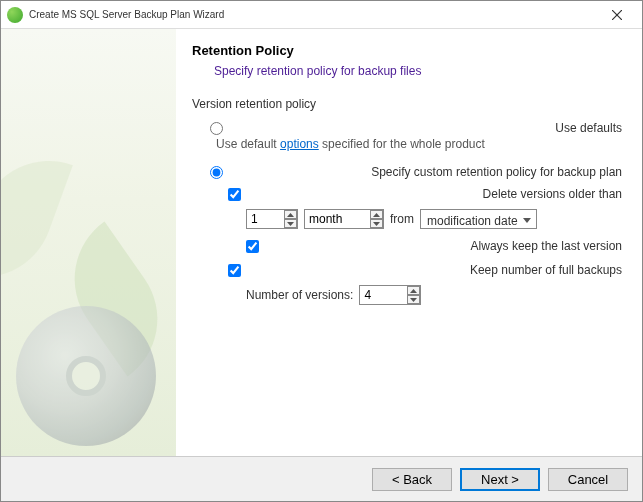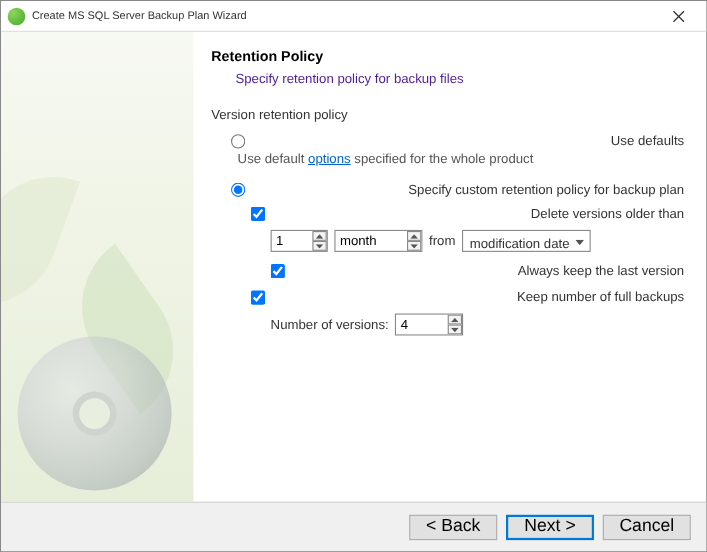--- a/index.html
+++ b/index.html
@@ -36,21 +36,21 @@
   .num-input { width: 52px; height: 20px; border: 1px solid #888; padding: 0 14px 0 4px; font-size: 12px; position: relative; }
   .spinner-wrap { position: relative; display: inline-block; }
   .spinner-wrap .spin-btns { position: absolute; right: 1px; top: 1px; width: 13px; height: 18px; display: flex; flex-direction: column; }
   .spinner-wrap .spin-btns div { flex: 1; border: 1px solid #888; background: #f3f3f3; display: flex; align-items: center; justify-content: center; cursor: pointer; }
   .spinner-wrap .spin-btns svg { display: block; }
   .unit-input { width: 80px; height: 20px; border: 1px solid #888; padding: 0 14px 0 4px; font-size: 12px; }
   .select { height: 20px; border: 1px solid #888; padding: 0 18px 0 6px; font-size: 12px; background: #fff; display: inline-flex; align-items: flex-end; position: relative; min-width: 116px; cursor: pointer; }
   .select .caret { position: absolute; right: 5px; top: 50%; transform: translateY(-50%); }
   .row-inline { display: flex; align-items: center; gap: 6px; margin-top: 8px; }
   .footer { height: 45px; border-top: 1px solid #ccc; background: #f0f0f0; display: flex; align-items: center; justify-content: flex-end; padding: 0 14px; gap: 8px; }
-  .btn { width: 80px; height: 23px; background: #e1e1e1; border: 1px solid #adadad; font-size: 16px; cursor: pointer; display: inline-flex; align-items: center; justify-content: center; }
+  .btn { width: 80px; height: 23px; background: #e1e1e1; border: 1px solid #adadad; font-size: 13px; cursor: pointer; display: inline-flex; align-items: center; justify-content: center; }
   .btn.primary { border: 2px solid #0078d7; }
   .from-label { font-size: 12px; color: #333; }
   label { cursor: pointer; }
 </style>
 </head>
 <body>
 
 <div class="window">
   <div class="titlebar">
     <div class="app-icon"></div>

